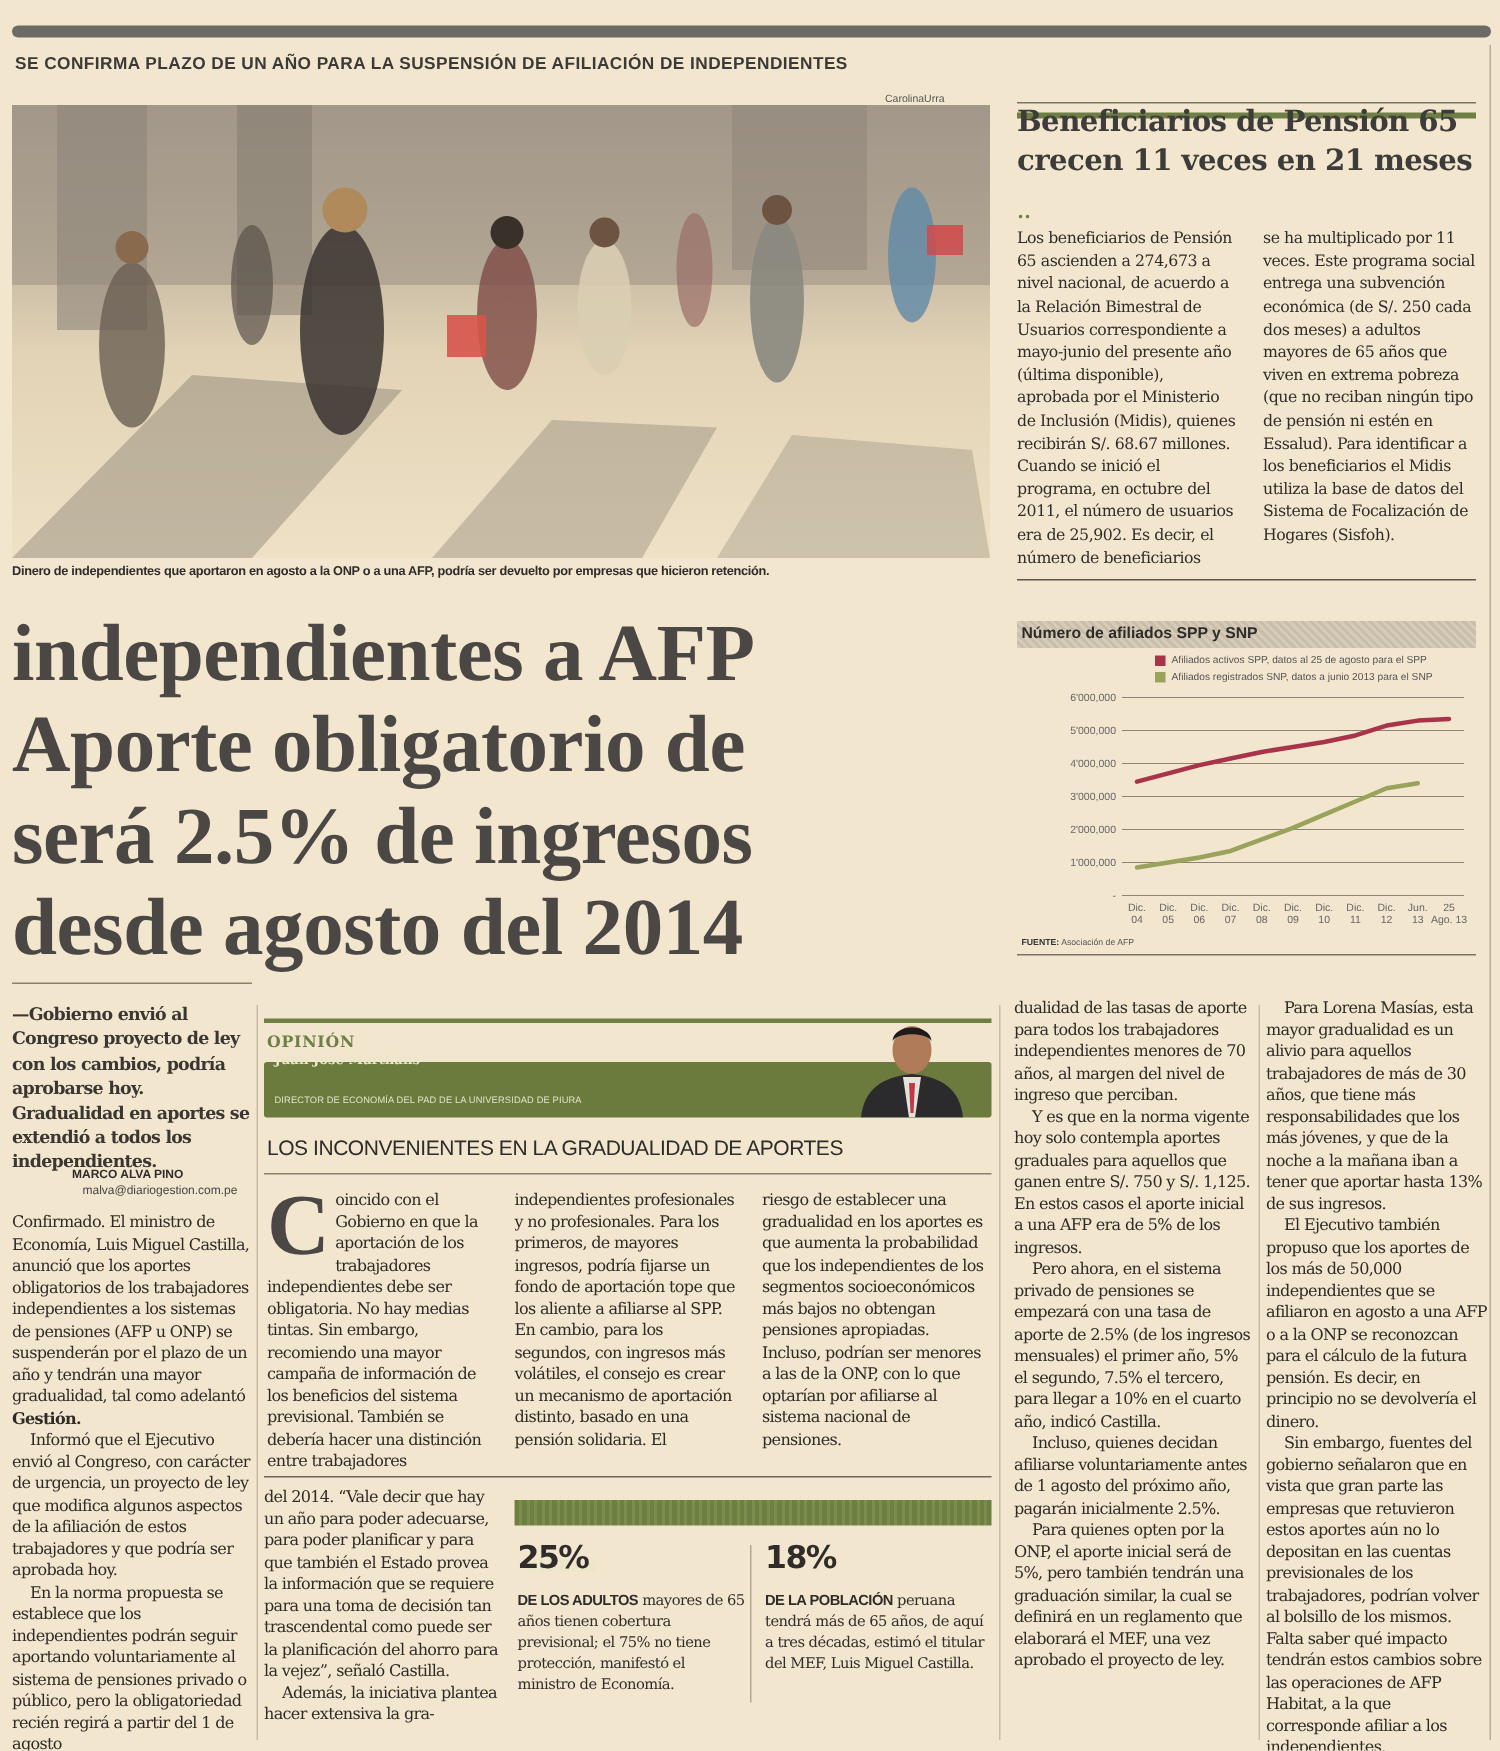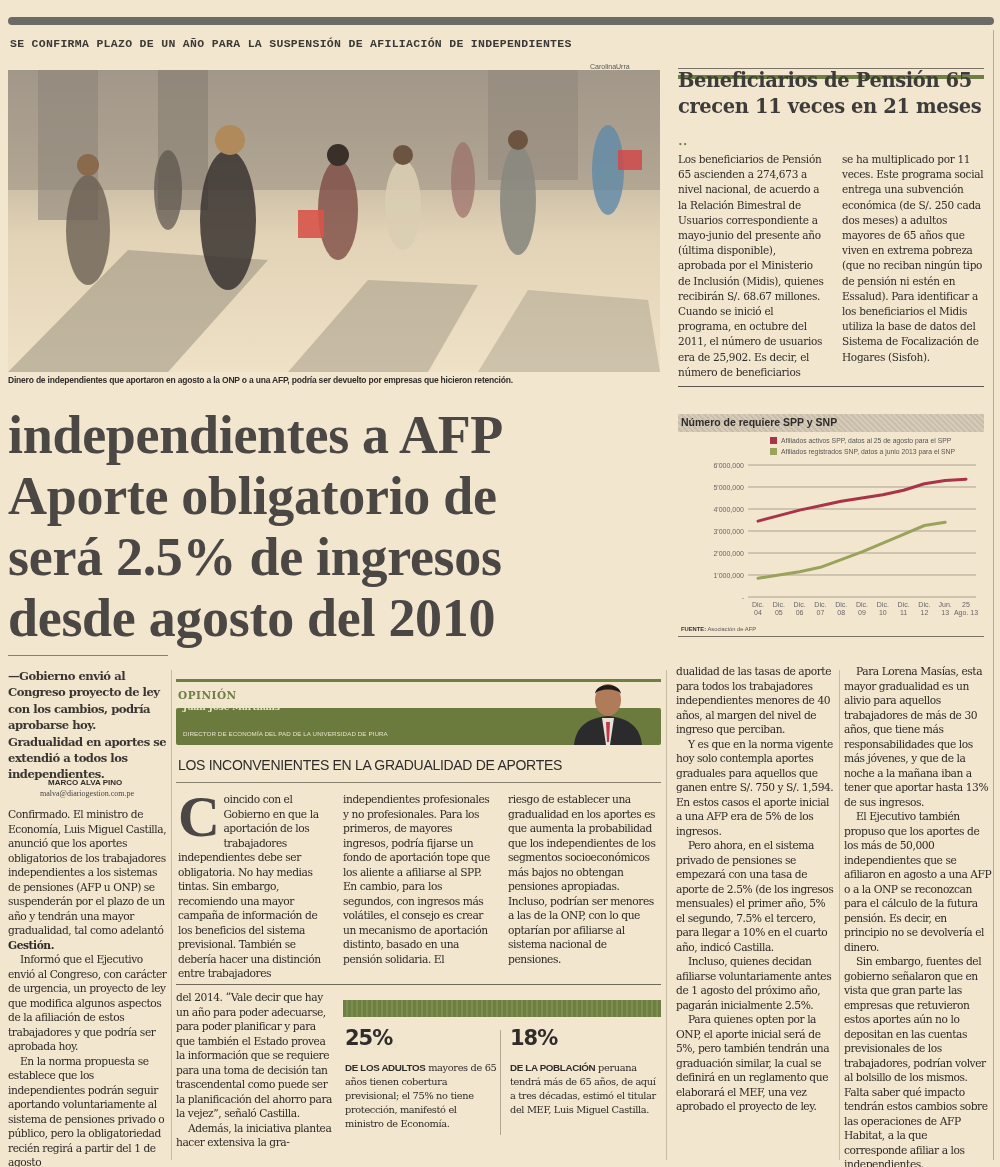--- a/index.html
+++ b/index.html
@@ -5,21 +5,21 @@
   * { box-sizing: border-box; margin: 0; padding: 0; }
   html, body { width: 1000px; height: 1167px; overflow: hidden; }
   body {
     background: #f3e6cf;
     font-family: "DejaVu Serif", serif;
     color: #3a3632;
     position: relative;
   }
   .abs { position: absolute; }
   .topbar { left: 8px; top: 17px; width: 986px; height: 8px; background: #6c6a66; border-radius: 4px; }
-  .kicker { left: 10px; top: 37px; font-family: Liberation Mono, monospace; font-weight: bold; font-size: 11.5px; letter-spacing: 0.3px; color: #3b3a36; }
+  .kicker { left: 10px; top: 37px; font-family: Liberation Sans, sans-serif; font-weight: bold; font-size: 11.5px; letter-spacing: 0.3px; color: #3b3a36; }
   .vrule { left: 993px; top: 30px; width: 1px; height: 1130px; background: #b8ab95; }
   .photo-credit { left: 590px; top: 63px; font-family: "Liberation Sans", sans-serif; font-size: 7px; color: #555; }
   .photo { left: 8px; top: 70px; width: 652px; height: 302px; overflow: hidden;
     background: linear-gradient(180deg, #a89f92 0%, #c3b6a1 30%, #e2d3b6 55%, #efe1c6 100%); }
   .photo-caption { left: 8px; top: 375px; font-family: "Liberation Sans", sans-serif; font-size: 8.5px; font-weight: bold; color: #2f2c29; letter-spacing: -0.2px; }
   .headline { left: 8px; top: 405px; width: 660px; font-family: "Liberation Serif", serif; font-weight: bold; font-size: 54px; line-height: 61px; color: #4a4744; letter-spacing: -0.3px; }
   .hrule { height: 1px; background: #8a8070; }
 
   
   .side-toprule { left: 678px; top: 68px; width: 306px; height: 1px; background: #7a7466; }
@@ -36,21 +36,21 @@
   .legend-item { font-family: "Liberation Sans", sans-serif; font-size: 6.8px; color: #555; display: flex; align-items: center; gap: 4px; }
   .legend-sw { width: 7px; height: 7px; display: inline-block; }
   .chart-svg { left: 678px; top: 455px; }
   .chart-source { left: 681px; top: 626px; font-family: "Liberation Sans", sans-serif; font-size: 5.8px; color: #555; }
   .chart-source b { color: #333; }
   .chart-bottomrule { left: 678px; top: 636px; width: 306px; height: 1px; background: #7a7466; }
 
   
   .deck { left: 8px; top: 668px; width: 160px; font-family: "DejaVu Serif", serif; font-weight: bold; font-size: 11.6px; line-height: 16.4px; color: #3a3632; letter-spacing: -0.5px; }
   .byline { left: 8px; top: 778px; font-family: "Liberation Sans", sans-serif; font-weight: bold; font-size: 8px; color: #2f2c29; padding-left: 40px; }
-  .byline-email { left: 8px; top: 789px; font-family: Liberation Serif, serif; font-size: 8px; color: #444; padding-left: 32px; }
+  .byline-email { left: 23px; top: 789px; font-family: Liberation Sans, sans-serif; font-size: 8px; color: #444; padding-left: 32px; }
   .body-col { font-family: "DejaVu Serif", serif; font-size: 10.7px; line-height: 14.5px; color: #2e2b27; letter-spacing: -0.45px; text-align: left; }
   .body-col p { margin: 0; }
   .body-col p.ind { text-indent: 12px; }
   .body-col b { font-weight: bold; }
 
   
   .op-greenrule { left: 176px; top: 679px; width: 485px; height: 3px; background: #6e7f44; }
   .op-label { left: 178px; top: 689px; font-family: "DejaVu Serif", serif; font-weight: bold; font-size: 10.5px; color: #6e7f44; letter-spacing: 0.5px; }
   .op-band { left: 176px; top: 708px; width: 485px; height: 37px; background: #6b7b3e; border-radius: 2px; }
   .op-name { left: 183px; top: 702px; font-family: "DejaVu Serif", serif; font-weight: bold; font-size: 8.8px; color: #eae6c8; }
@@ -103,36 +103,36 @@
     <ellipse cx="160" cy="120" rx="14" ry="40" fill="#5a514a" opacity="0.7"></ellipse>
     <ellipse cx="455" cy="110" rx="12" ry="38" fill="#9a6d66" opacity="0.7"></ellipse>
   </svg>
 </div>
 <div class="abs photo-caption">Dinero de independientes que aportaron en agosto a la ONP o a una AFP, podría ser devuelto por empresas que hicieron retención.</div>
 
 <h1 class="abs headline">
   <div>independientes a AFP</div>
   <div>Aporte obligatorio de</div>
   <div>será 2.5% de ingresos</div>
-  <div>desde agosto del 2010</div>
+  <div>desde agosto del 2014</div>
 </h1>
 
 <div class="abs side-toprule"></div>
 <div class="abs side-greenrule"></div>
 <div class="abs side-title">
   <div>Beneficiarios de Pensión 65</div>
   <div>crecen 11 veces en 21 meses</div>
 </div>
 <div class="abs side-dots">••</div>
 <div class="abs side-col" style="left:678px;">Los beneficiarios de Pensión 65 ascienden a 274,673 a nivel nacional, de acuerdo a la Relación Bimestral de Usuarios correspondiente a mayo-junio del presente año (última disponible), aprobada por el Ministerio de Inclusión (Midis), quienes recibirán S/. 68.67 millones. Cuando se inició el programa, en octubre del 2011, el número de usuarios era de 25,902. Es decir, el número de beneficiarios</div>
 <div class="abs side-col" style="left:842px;">se ha multiplicado por 11 veces. Este programa social entrega una subvención económica (de S/. 250 cada dos meses) a adultos mayores de 65 años que viven en extrema pobreza (que no reciban ningún tipo de pensión ni estén en Essalud). Para identificar a los beneficiarios el Midis utiliza la base de datos del Sistema de Focalización de Hogares (Sisfoh).</div>
 <div class="abs side-bottomrule"></div>
 
 <div class="abs chart-title-bar"></div>
-<div class="abs chart-title">Número de requiere SPP y SNP</div>
+<div class="abs chart-title">Número de afiliados SPP y SNP</div>
 <div class="abs" style="left:770px; top:437px;">
   <div class="legend-item">
     <span class="legend-sw" style="background:#a8344a"></span>
     <span>Afiliados activos SPP, datos al 25 de agosto para el SPP</span>
   </div>
   <div class="legend-item" style="margin-top:4px;">
     <span class="legend-sw" style="background:#9aa35c"></span>
     <span>Afiliados registrados SNP, datos a junio 2013 para el SNP</span>
   </div>
 </div>
@@ -229,22 +229,22 @@
 <div class="abs cif-bar"></div>
 <div class="abs cif-label">CIFRAS</div>
 <div class="abs cif-num" style="left:345px; top:1026px;">25%</div>
 <div class="abs cif-text" style="left:345px; top:1061px;"><b>DE LOS ADULTOS</b><span> mayores de 65 años tienen cobertura previsional; el 75% no tiene protección, manifestó el ministro de Economía.</span></div>
 <div class="abs cif-divider"></div>
 <div class="abs cif-num" style="left:510px; top:1026px;">18%</div>
 <div class="abs cif-text" style="left:510px; top:1061px;"><b>DE LA POBLACIÓN</b><span> peruana tendrá más de 65 años, de aquí a tres décadas, estimó el titular del MEF, Luis Miguel Castilla.</span></div>
 
 <div class="abs col-sep" style="left:666px; top:670px; height:490px;"></div>
 <div class="abs body-col" style="left:676px; top:665px; width:160px;">
-  <p>dualidad de las tasas de aporte para todos los trabajadores independientes menores de 40 años, al margen del nivel de ingreso que perciban.</p>
-  <p class="ind">Y es que en la norma vigente hoy solo contempla aportes graduales para aquellos que ganen entre S/. 750 y S/. 1,594. En estos casos el aporte inicial a una AFP era de 5% de los ingresos.</p>
+  <p>dualidad de las tasas de aporte para todos los trabajadores independientes menores de 70 años, al margen del nivel de ingreso que perciban.</p>
+  <p class="ind">Y es que en la norma vigente hoy solo contempla aportes graduales para aquellos que ganen entre S/. 750 y S/. 1,125. En estos casos el aporte inicial a una AFP era de 5% de los ingresos.</p>
   <p class="ind">Pero ahora, en el sistema privado de pensiones se empezará con una tasa de aporte de 2.5% (de los ingresos mensuales) el primer año, 5% el segundo, 7.5% el tercero, para llegar a 10% en el cuarto año, indicó Castilla.</p>
   <p class="ind">Incluso, quienes decidan afiliarse voluntariamente antes de 1 agosto del próximo año, pagarán inicialmente 2.5%.</p>
   <p class="ind">Para quienes opten por la ONP, el aporte inicial será de 5%, pero también tendrán una graduación similar, la cual se definirá en un reglamento que elaborará el MEF, una vez aprobado el proyecto de ley.</p>
 </div>
 
 <div class="abs col-sep" style="left:839px; top:670px; height:490px;"></div>
 <div class="abs body-col" style="left:844px; top:665px; width:148px;">
   <p class="ind">Para Lorena Masías, esta mayor gradualidad es un alivio para aquellos trabajadores de más de 30 años, que tiene más responsabilidades que los más jóvenes, y que de la noche a la mañana iban a tener que aportar hasta 13% de sus ingresos.</p>
   <p class="ind">El Ejecutivo también propuso que los aportes de los más de 50,000 independientes que se afiliaron en agosto a una AFP o a la ONP se reconozcan para el cálculo de la futura pensión. Es decir, en principio no se devolvería el dinero.</p>
   <p class="ind">Sin embargo, fuentes del gobierno señalaron que en vista que gran parte las empresas que retuvieron estos aportes aún no lo depositan en las cuentas previsionales de los trabajadores, podrían volver al bolsillo de los mismos. Falta saber qué impacto tendrán estos cambios sobre las operaciones de AFP Habitat, a la que corresponde afiliar a los independientes.</p>

